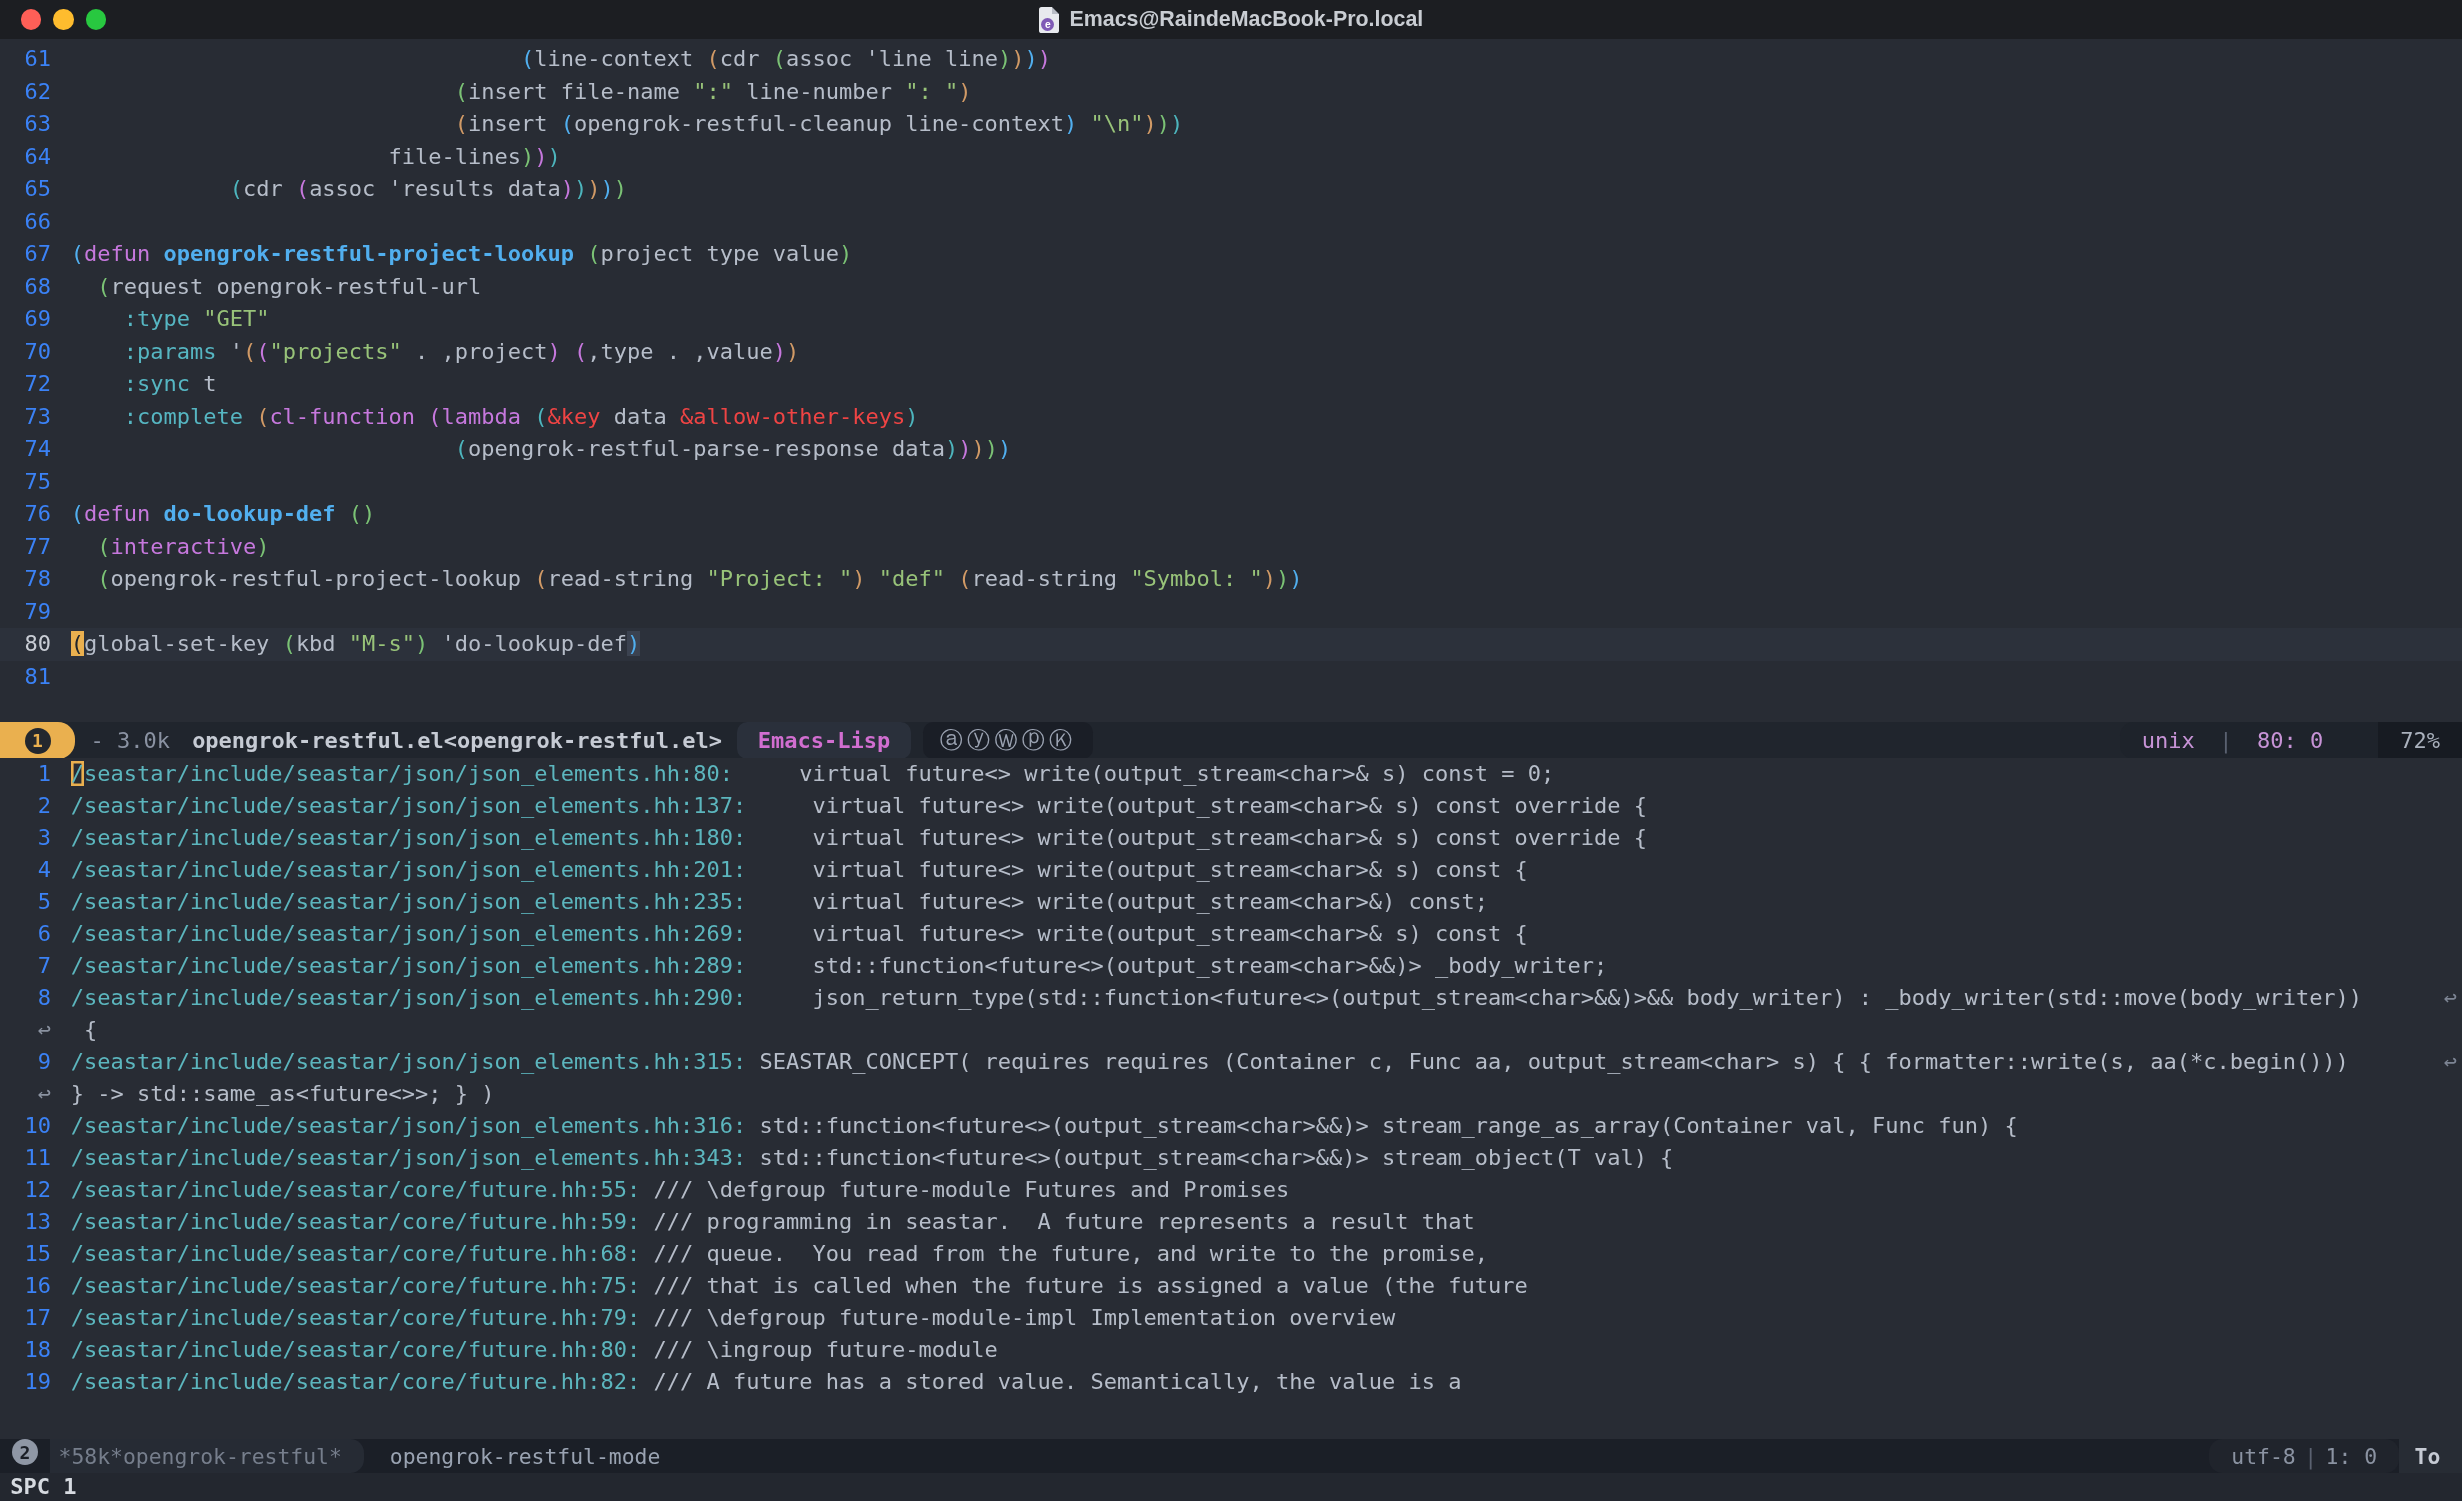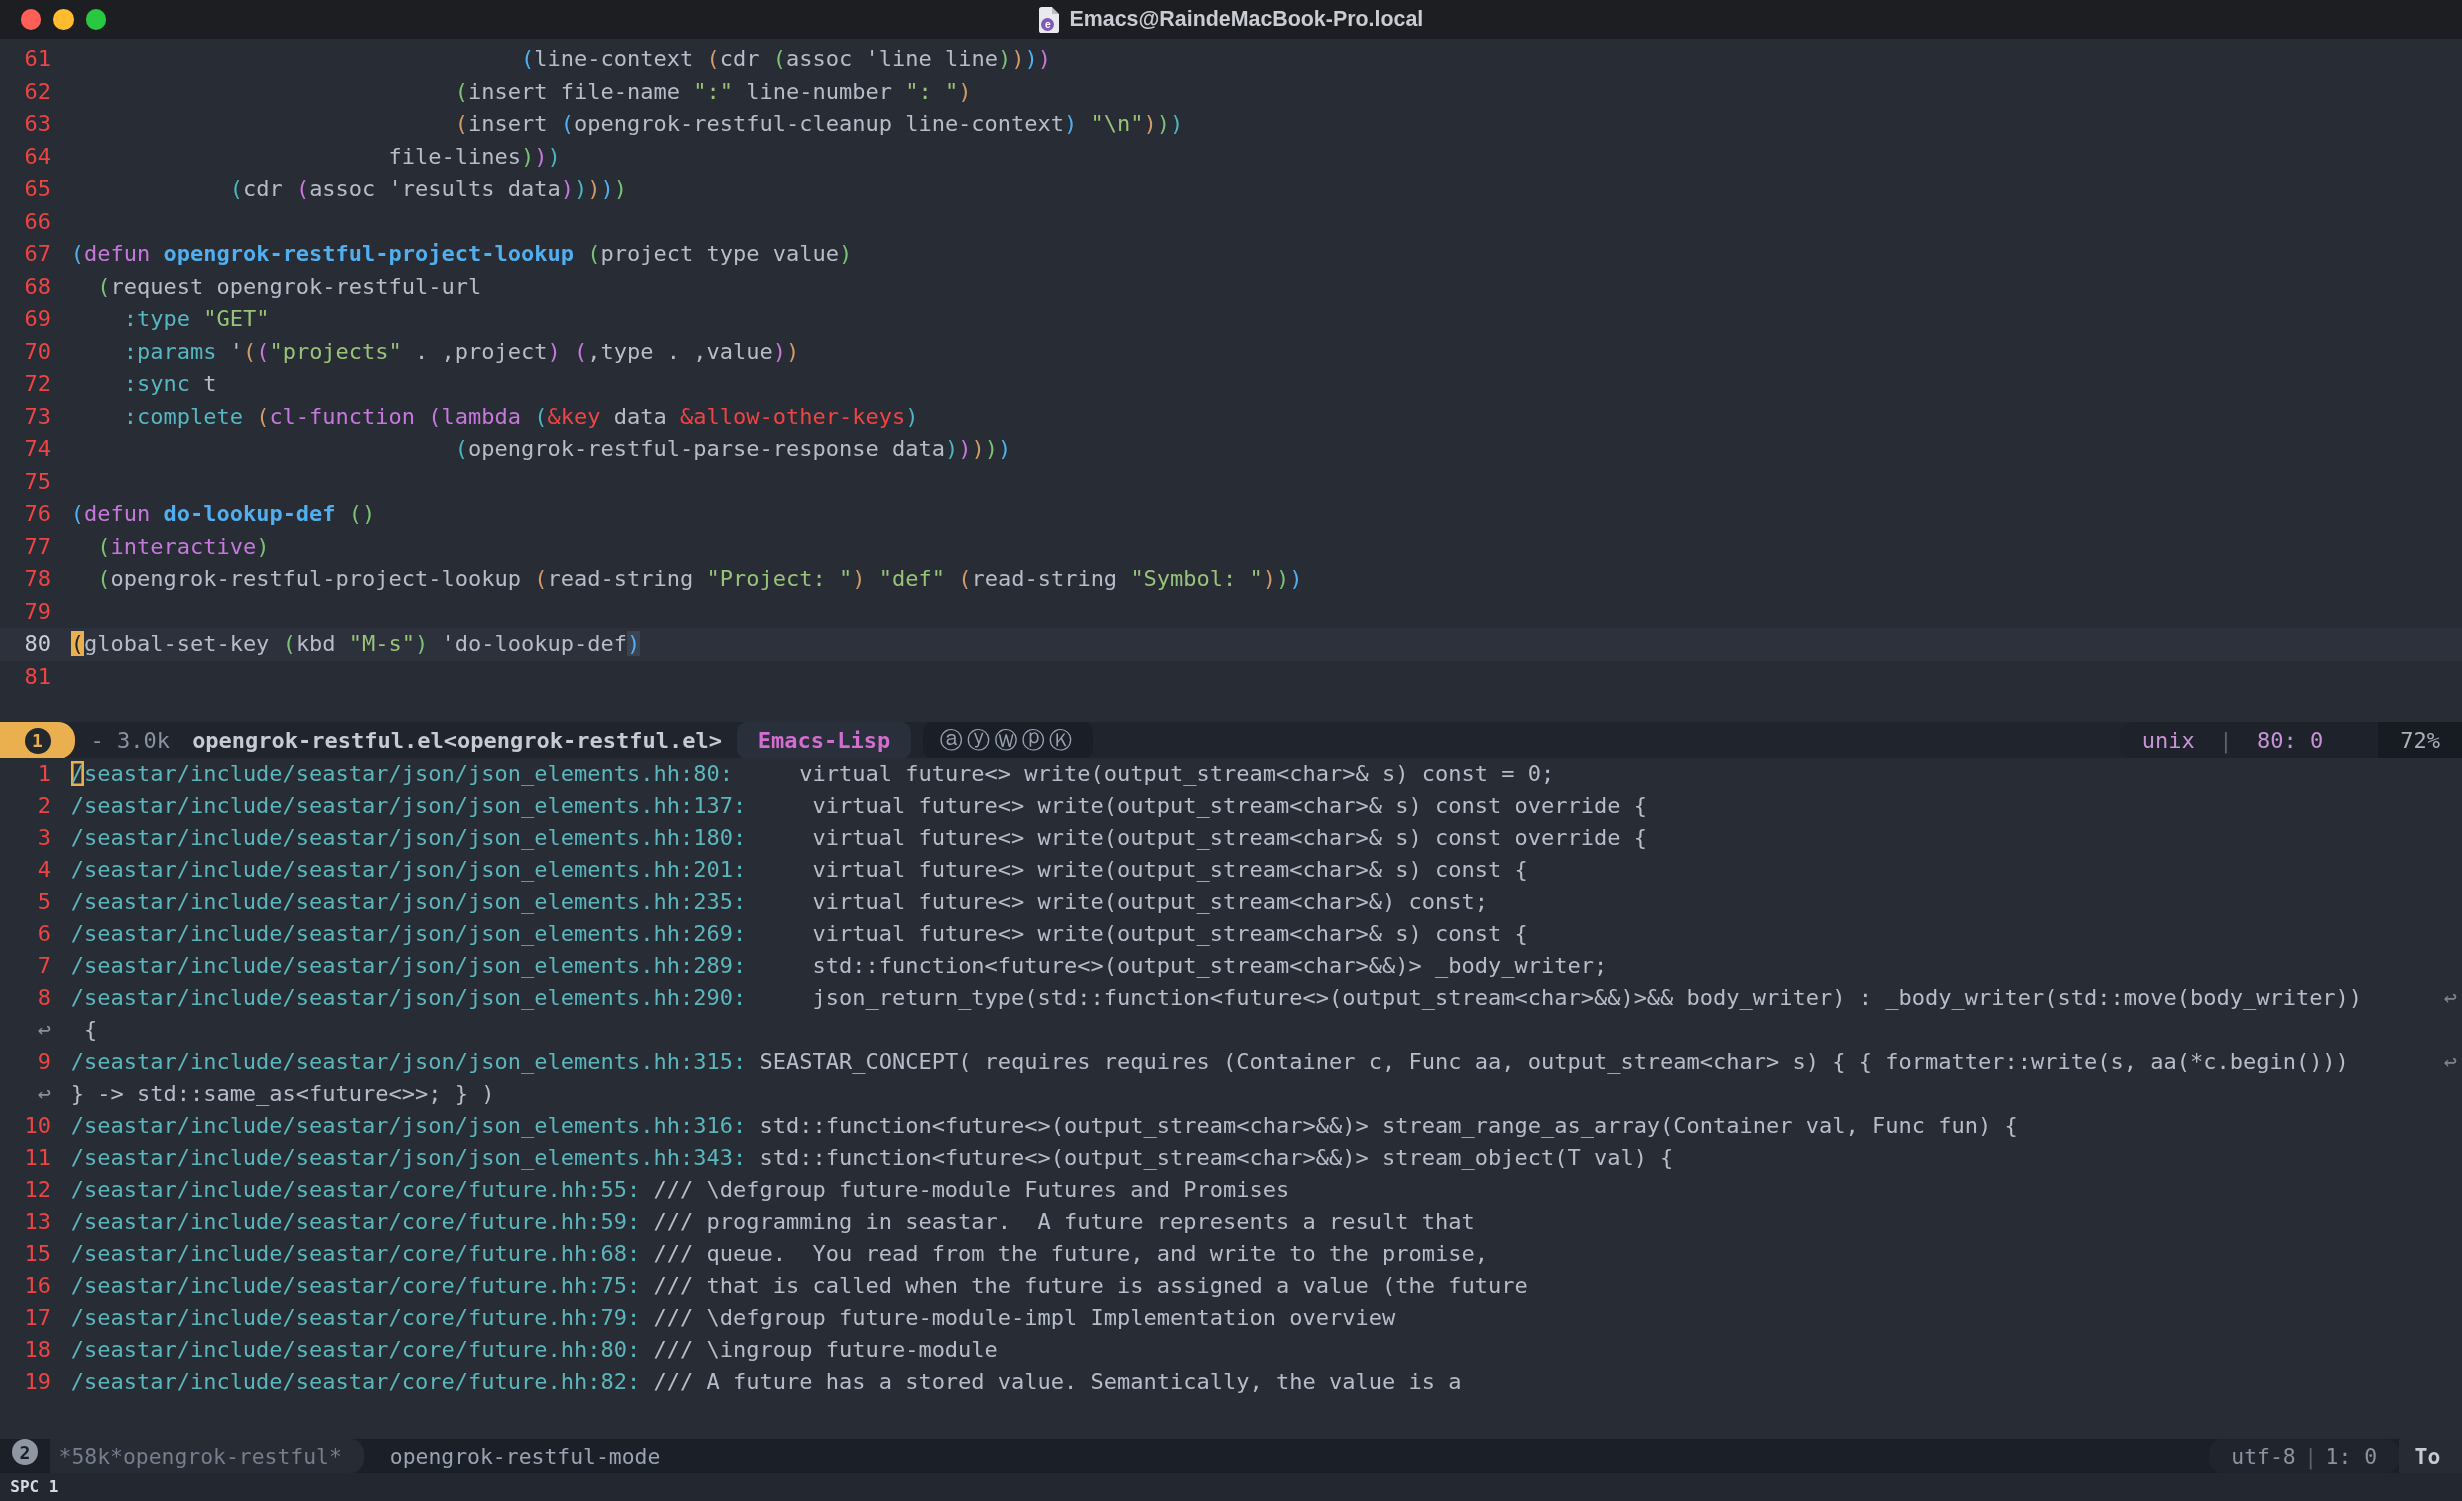--- a/index.html
+++ b/index.html
@@ -16,21 +16,21 @@
   .docicon:before{content:"";position:absolute;right:0;top:0;border-style:solid;
     border-width:0 7.7px 7.7px 0;border-color:transparent #1c1e22 #b9bdc6 transparent;}
   .docicon .em{position:absolute;left:2.6px;bottom:1.7px;width:13px;height:13px;border-radius:50%;
     background:#7f5ab6;color:#fff;font-size:10.3px;line-height:13px;text-align:center;font-weight:700;}
   
   .win{position:absolute;left:0;width:2462px;overflow:hidden;background:#282c34;}
   #win-code{top:39px;height:682px;padding-top:4.3px;box-sizing:border-box;}
   #win-results{top:758px;height:681px;}
   .cl{height:32.5px;line-height:32.5px;font-size:22px;white-space:pre;color:#b6bdc9;}
   .rrow{height:32px;line-height:32px;font-size:22px;white-space:pre;color:#b6bdc9;position:relative;}
-  .ln{display:inline-block;width:51px;padding-right:19.7px;text-align:right;color:#ef4444;}
+  .ln{display:inline-block;width:51px;padding-right:19.7px;text-align:right;color:#3b82f6;}
   .curline{background:#2c313b;}
   .curline .ln{color:#c9cdd5;}
   .c-b{color:#b6bdc9;} .c-m{color:#c678dd;} .c-f{color:#51afef;font-weight:700;}
   .c-k{color:#56b6c2;} .c-s{color:#98c379;} .c-y{color:#ef4444;}
   .c-pb{color:#51afef;} .c-pg{color:#7bc275;} .c-po{color:#d19a66;}
   .c-pv{color:#c678dd;} .c-pt{color:#4db5bd;}
   .c-cur{background:#eab04f;color:#21252b;}
   .c-pm{background:#3b4250;color:#51afef;}
   .rpath{color:#5cb6be;}
   .hollow{box-shadow:inset 0 0 0 2.6px #eab04f;}
@@ -60,21 +60,21 @@
   .pctchip{background:#171b22;display:flex;align-items:center;padding:0 22px;color:#aab1bd;justify-content:center;}
   #ml2 .bufchip{background:#262b34;border-radius:0 13.7px 13.7px 0;display:flex;align-items:center;
     padding:0 22px 0 8.5px;color:#767e8c;white-space:pre;}
   #ml2 .modename{color:#9aa3b2;padding:0 26px;display:flex;align-items:center;}
   #ml2 .encchip{background:#20242c;border-radius:13.7px;display:flex;align-items:center;
     padding:0 22px;color:#8b93a2;white-space:pre;}
   #ml2 .scrollseg{background:#272c34;display:flex;align-items:center;padding:0 8.5px 0 15.4px;
     color:#c6cbd4;font-weight:700;min-width:39px;}
   
   #echo{position:absolute;left:0;top:1473px;width:2462px;height:28px;background:#23272f;
-    color:#d6dae0;font-size:16px;line-height:28px;padding-left:10.3px;box-sizing:border-box;
+    color:#d6dae0;font-size:22px;line-height:28px;padding-left:10.3px;box-sizing:border-box;
     font-weight:700;white-space:pre;}
 </style>
 </head>
 <body>
 
 <div id="screen">
 
   <div class="titlebar">
     <div class="lights">
       <div class="light" style="background:#ff5f57"></div>

